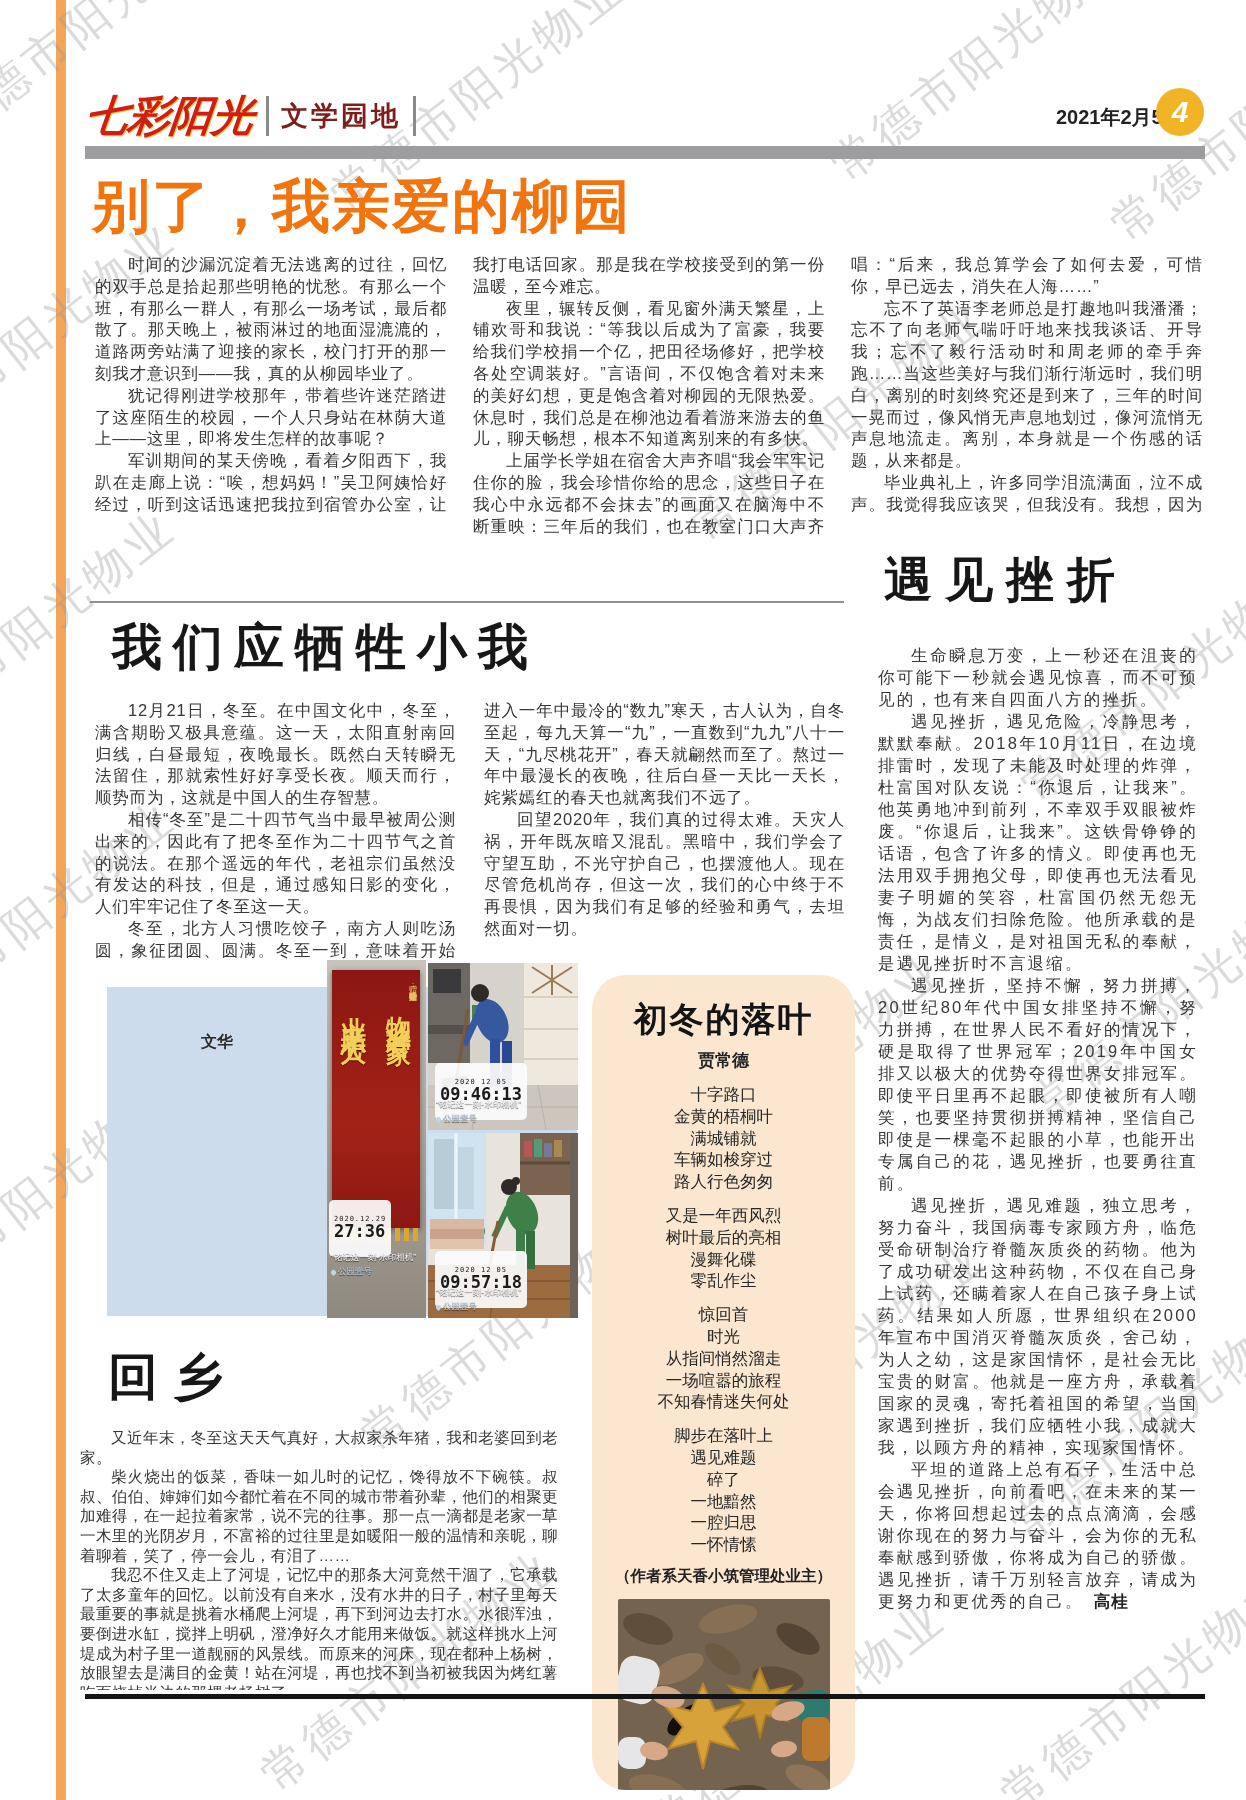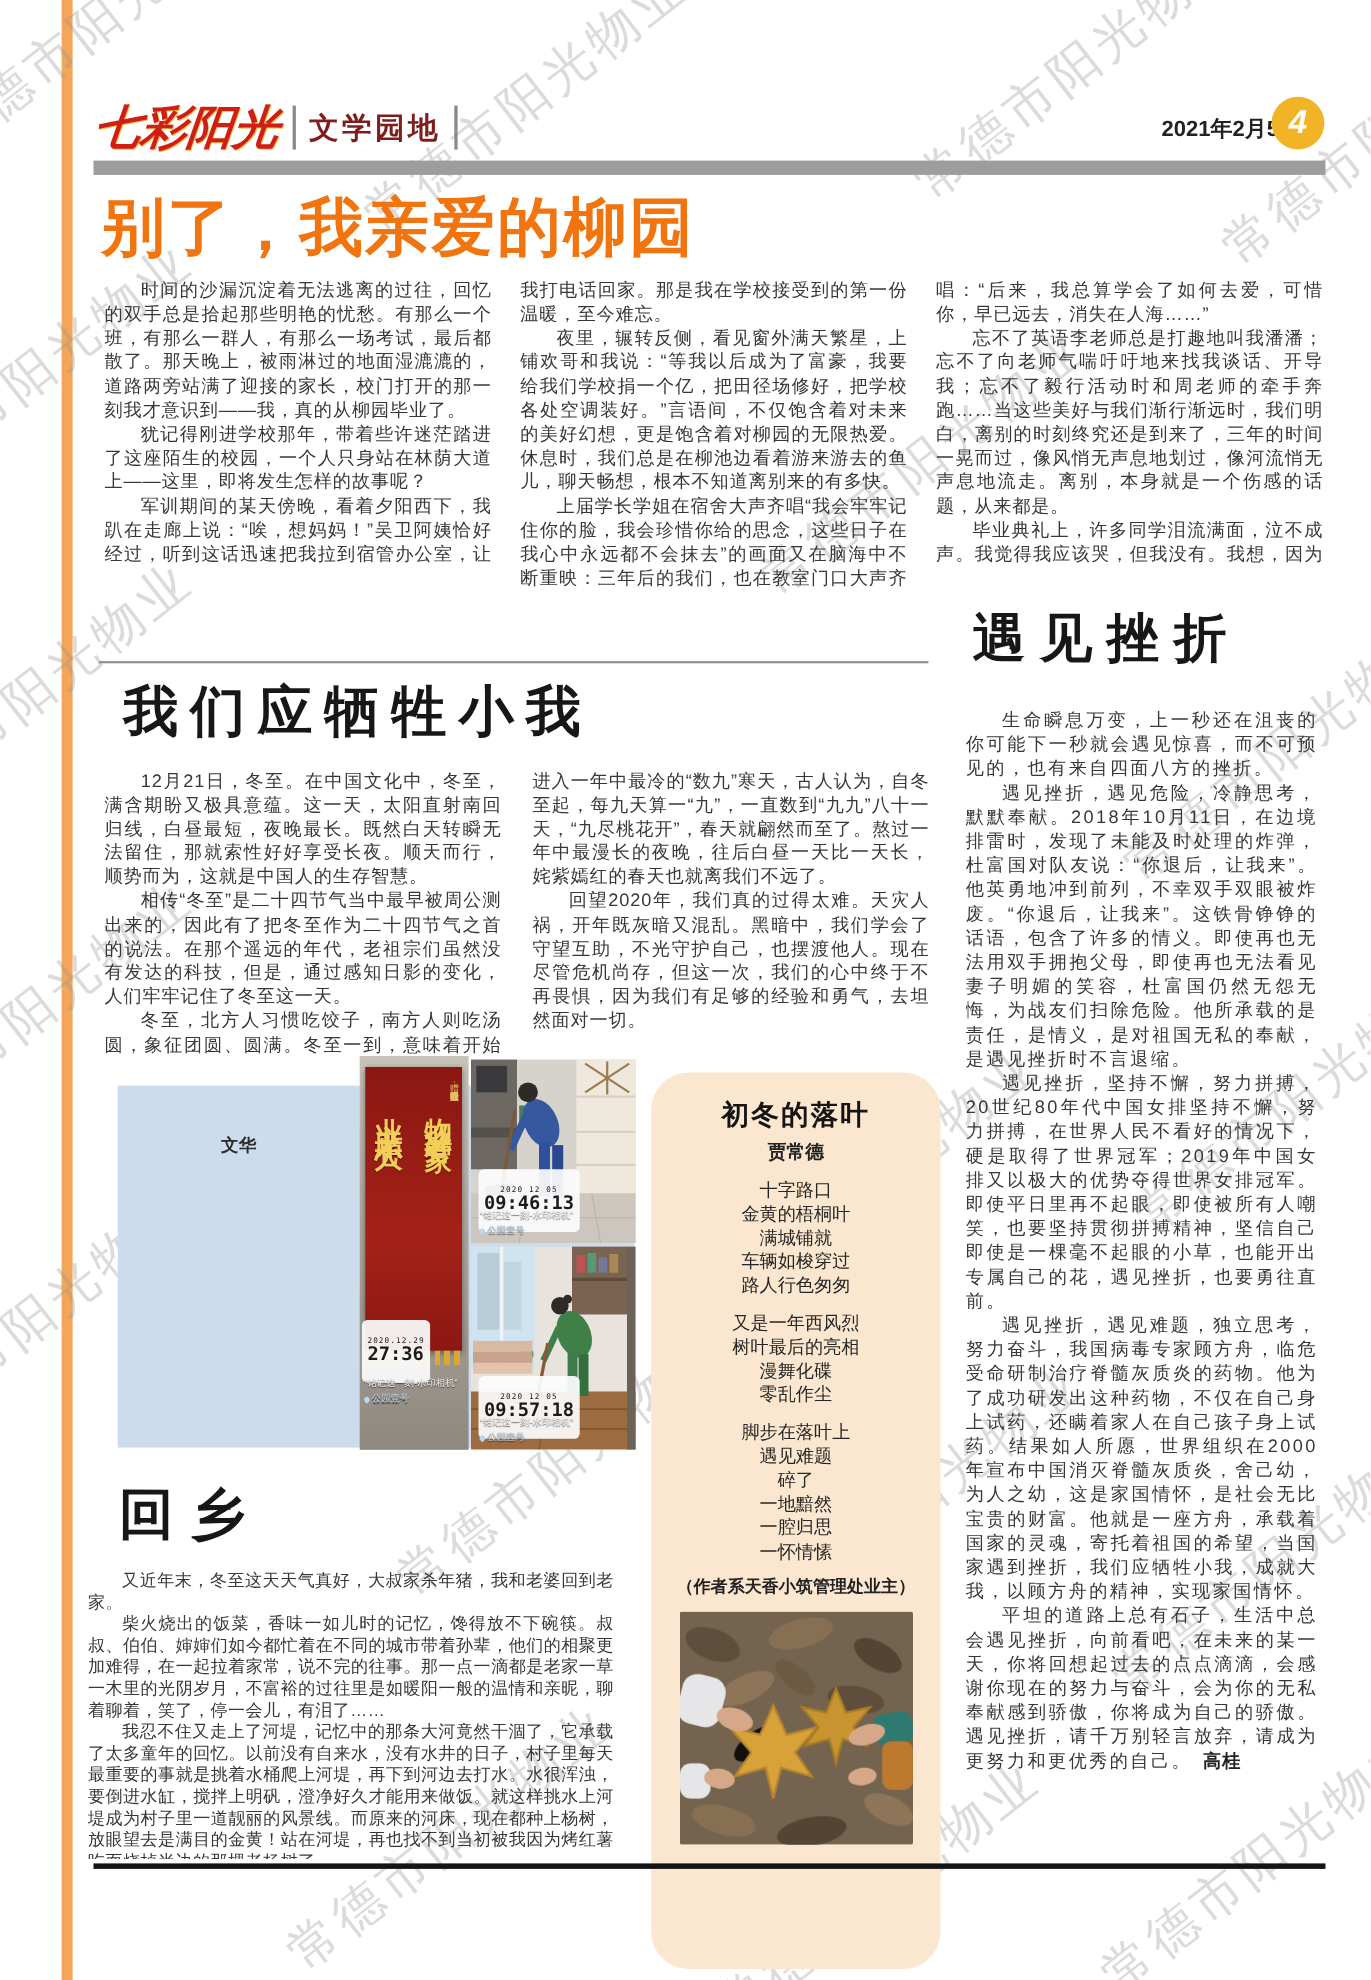--- a/index.html
+++ b/index.html
@@ -75,21 +75,21 @@
   .p-stamp{position:absolute;left:7px;}
   .photo1 .p-stamp{top:100px;}
   .photo2 .p-stamp{top:118px;}
   .photo1 .photo-cap{position:absolute;left:8px;top:136px;width:138px;}
   .photo1 .loc{position:absolute;left:8px;top:150px;}
   .photo2 .photo-cap{position:absolute;left:8px;top:154px;width:138px;}
   .photo2 .loc{position:absolute;left:8px;top:168px;}
   
   .poem-box{position:absolute;left:592px;top:975px;width:263px;height:815px;background:#fbe7cf;
         border-radius:34px;z-index:6;overflow:hidden;text-align:center;}
-  .poem-title{margin-top:22px;font-size:25px;font-weight:bold;color:#141414;letter-spacing:2px;}
+  .poem-title{margin-top:22px;font-size:34px;font-weight:bold;color:#141414;letter-spacing:2px;}
   .poem-author{margin-top:6px;font-size:17px;font-weight:bold;color:#222;}
   .stanza{margin-top:12px;font-family:"DejaVu Serif","Liberation Serif",serif;font-size:16.5px;
         line-height:21.8px;color:#262626;}
   .poem-note{margin-top:10px;font-size:15.5px;font-weight:bold;color:#222;}
   .leaf-photo{margin:12px auto 0;width:212px;height:212px;border-radius:2px;overflow:hidden;}
   
   .bottom-rule{position:absolute;left:85px;top:1694px;width:1120px;height:5px;background:#141414;z-index:6;}
 </style>
 </head>
 <body>
@@ -277,20 +277,27 @@
       <div>车辆如梭穿过</div>
       <div>路人行色匆匆</div>
     </div>
     <div class="stanza">
       <div>又是一年西风烈</div>
       <div>树叶最后的亮相</div>
       <div>漫舞化碟</div>
       <div>零乱作尘</div>
     </div>
     <div class="stanza">
+      <div>惊回首</div>
+      <div>时光</div>
+      <div>从指间悄然溜走</div>
+      <div>一场喧嚣的旅程</div>
+      <div>不知春情迷失何处</div>
+    </div>
+    <div class="stanza">
       <div>脚步在落叶上</div>
       <div>遇见难题</div>
       <div>碎了</div>
       <div>一地黯然</div>
       <div>一腔归思</div>
       <div>一怀情愫</div>
     </div>
     <div class="poem-note">（作者系天香小筑管理处业主）</div>
     <div class="leaf-photo">
       <svg width="212" height="212" viewBox="0 0 212 212">

